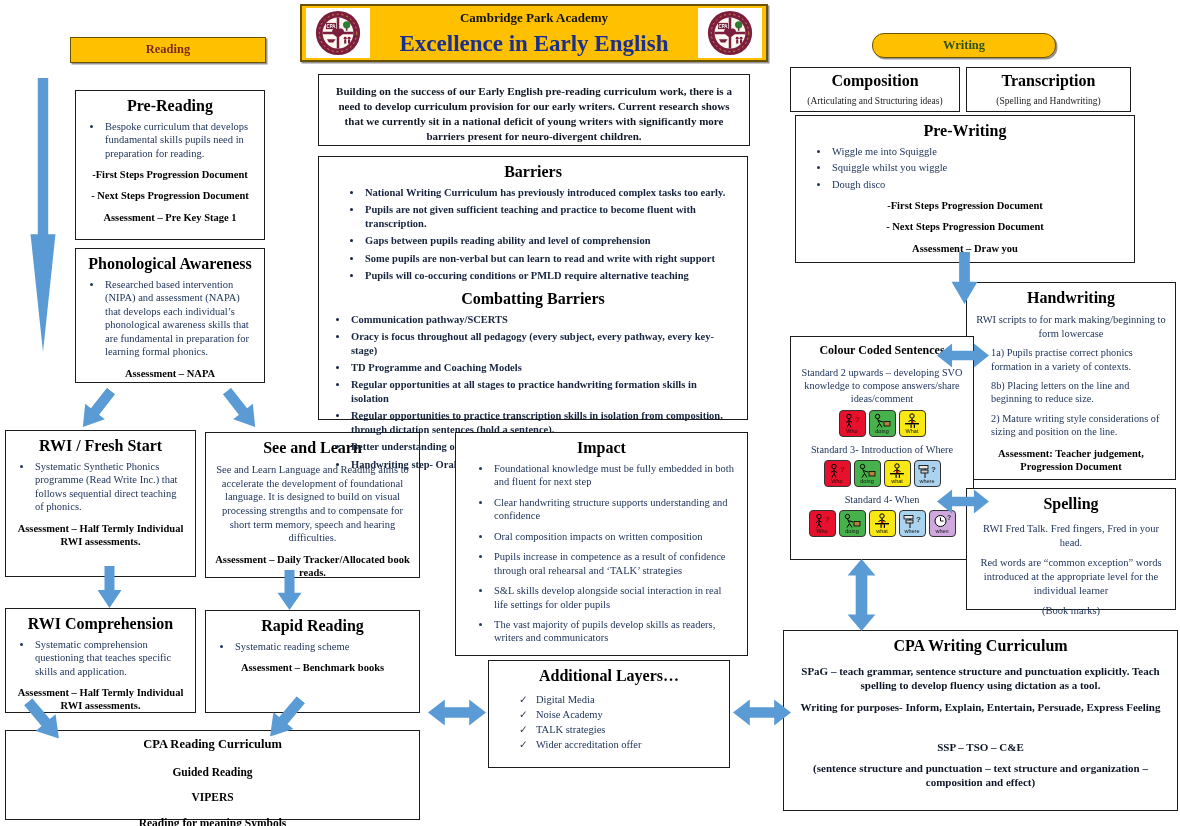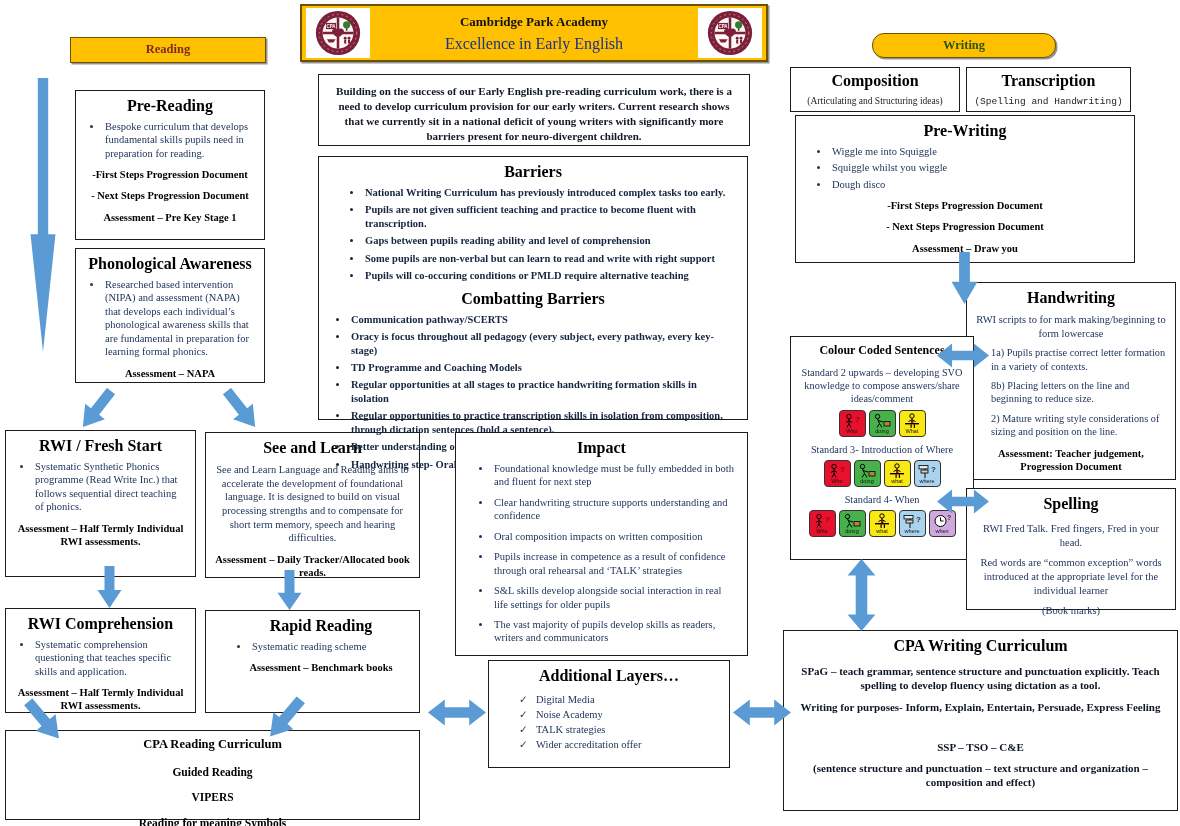--- a/index.html
+++ b/index.html
@@ -40,21 +40,21 @@
 
   .para { text-align:center; font-size:10.5px; line-height:1.3; margin:7px 8px 0; color:#21365c; }
   .para.bold { font-weight:bold; color:#0d1526; font-size:11px; }
   .para.gap { margin-top:26px; }
 
   
   .header-banner { display:flex; align-items:center; justify-content:space-between; padding:3px 4px; border-width:2px; }
   .logo-frame { background:#fff; width:64px; height:50px; flex:0 0 auto; }
   .header-text { flex:1; text-align:center; }
   .school-name { font-weight:bold; font-size:13px; color:#111; }
-  .doc-title { font-weight:normal; font-size:16px; color:var(--title-blue); margin-top:5px; }
+  .doc-title { font-weight:bold; font-size:23px; color:var(--title-blue); margin-top:5px; }
 
   
   .arrow { position:absolute; background:var(--arrow); z-index:6; }
   .a-down { clip-path:polygon(30% 0, 70% 0, 70% 57%, 98% 57%, 50% 100%, 2% 57%, 30% 57%); }
   .a-h2 { clip-path:polygon(0 50%, 29% 2%, 29% 31%, 71% 31%, 71% 2%, 100% 50%, 71% 98%, 71% 69%, 29% 69%, 29% 98%); }
   .a-v2 { clip-path:polygon(50% 0, 98% 23%, 70% 23%, 70% 77%, 98% 77%, 50% 100%, 2% 77%, 30% 77%, 30% 23%, 2% 23%); }
 
   
   .cc-standard { text-align:center; font-size:10.3px; line-height:1.28; margin:6px 5px 4px; color:#21365c; }
   .cc-row { display:flex; justify-content:center; gap:3px; margin:2px 2px 4px; }
@@ -157,21 +157,21 @@
   <div class="box" style="left:5px;top:608px;width:191px;height:105px;">
     <div class="title">RWI Comprehension</div>
     <ul class="bullets">
         <li>Systematic comprehension questioning that teaches specific skills and application.</li>
       </ul>
     <div>
         <div class="bold-line">Assessment – Half Termly Individual RWI assessments.</div>
       </div>
   </div>
 
-  <div class="box" style="left:205px;top:610px;width:215px;height:103px;padding-left:17px;">
+  <div class="box" style="left:205px;top:610px;width:215px;height:103px;">
     <div class="title">Rapid Reading</div>
     <ul class="bullets">
         <li>Systematic reading scheme</li>
       </ul>
     <div>
         <div class="bold-line">Assessment – Benchmark books</div>
       </div>
   </div>
 
   <div class="box" style="left:318px;top:74px;width:432px;height:72px;">
@@ -232,42 +232,42 @@
 
   <div class="box gold section-label writing" style="left:872px;top:33px;width:184px;height:25px;">Writing</div>
 
   <div class="box" style="left:790px;top:67px;width:170px;height:45px;">
     <div class="title" style="padding-top:4px;">Composition</div>
     <div class="subtitle" style="font-weight:normal;">(Articulating and Structuring ideas)</div>
   </div>
 
   <div class="box" style="left:966px;top:67px;width:165px;height:45px;">
     <div class="title" style="padding-top:4px;">Transcription</div>
-    <div class="subtitle" style="font-weight:normal;font-family:Liberation Mono, monospace;">(Spelling and Handwriting)</div>
+    <div class="subtitle" style="font-weight:normal;">(Spelling and Handwriting)</div>
   </div>
 
   <div class="box" style="left:795px;top:115px;width:340px;height:148px;">
     <div class="title">Pre-Writing</div>
     <ul class="bullets" style="margin-left:34px;">
         <li>Wiggle me into Squiggle</li>
         <li>Squiggle whilst you wiggle</li>
         <li>Dough disco</li>
       </ul>
     <div>
         <div class="bold-line">-First Steps Progression Document</div>
         <div class="bold-line">- Next Steps Progression Document</div>
         <div class="bold-line">Assessment – Draw you</div>
       </div>
   </div>
 
   <div class="box" style="left:966px;top:282px;width:210px;height:198px;">
     <div class="title">Handwriting</div>
     <div class="body-center">RWI scripts to for mark making/beginning to form lowercase</div>
     <ul class="plain">
-        <li>1a) Pupils practise correct letter formation in a variety of contexts.</li>
+        <li>1a) Pupils practise correct phonics formation in a variety of contexts.</li>
         <li>8b) Placing letters on the line and beginning to reduce size.</li>
         <li>2) Mature writing style considerations of sizing and position on the line.</li>
       </ul>
     <div>
         <div class="bold-line">Assessment: Teacher judgement, Progression Document</div>
       </div>
   </div>
 
   <div class="box" style="left:790px;top:336px;width:184px;height:224px;">
     <div class="title" style="font-size:12px;">Colour Coded Sentences</div>

